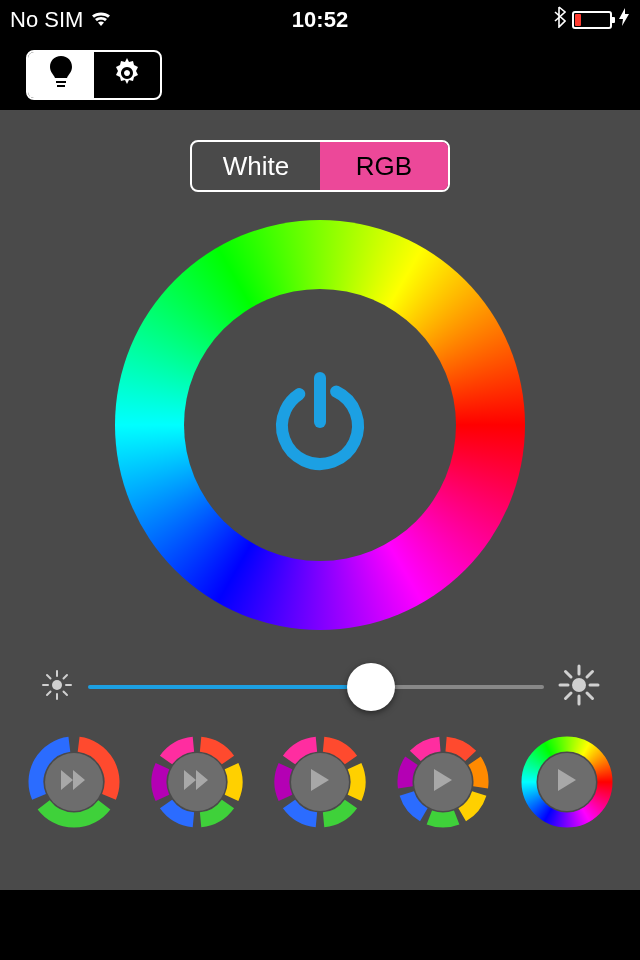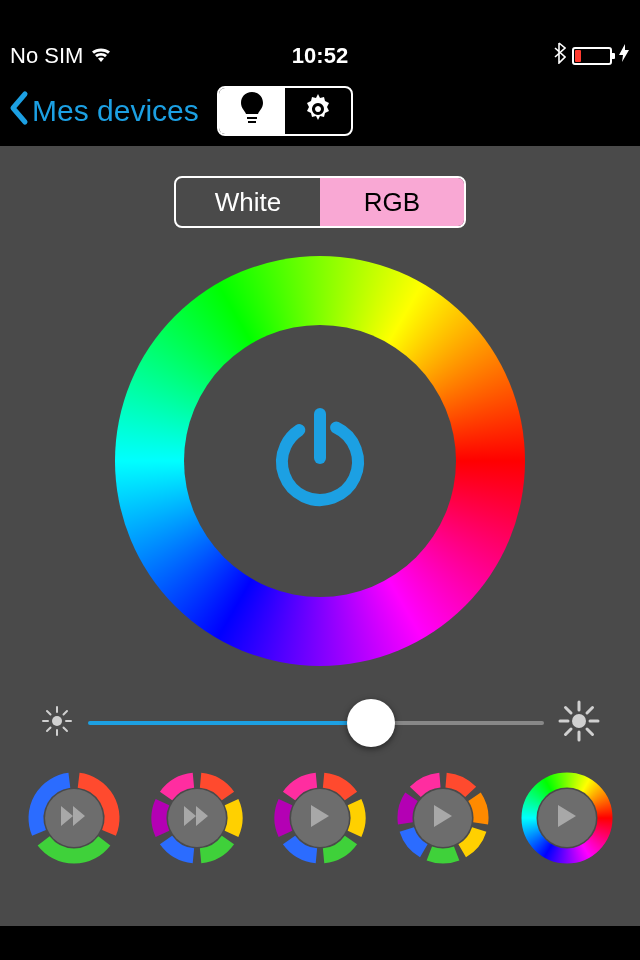--- a/index.html
+++ b/index.html
@@ -12,21 +12,20 @@
     }
     .status-bar {
       height: 40px;
       background: #000;
       color: #fff;
       display: flex;
       align-items: center;
       padding: 0 10px;
       font-size: 22px;
       font-weight: 400;
-      margin-top: 36px;
     }
     .status-left { flex: 1; display: flex; align-items: center; gap: 6px; }
     .status-center { flex: 1; text-align: center; font-weight: 700; }
     .status-right { flex: 1; display: flex; justify-content: flex-end; align-items: center; gap: 6px; }
     .nav-bar {
       height: 70px;
       background: #000;
       display: flex;
       align-items: center;
       padding: 0 8px;
@@ -63,29 +62,29 @@
       align-items: center;
     }
     .mode-toggle {
       display: flex;
       border: 2px solid #fff;
       border-radius: 8px;
       overflow: hidden;
       height: 52px;
     }
     .mode-btn {
-      width: 144px;
+      width: 128px;
       display: flex;
       align-items: center;
       justify-content: center;
       font-size: 26px;
       color: #fff;
     }
     .mode-btn.active {
-      background: #f9a8d4;
+      background: #ec4899;
       color: #000;
     }
     .wheel-container {
       margin-top: 28px;
       width: 410px;
       height: 410px;
       position: relative;
     }
     .wheel-ring {
       width: 410px;
@@ -221,28 +220,20 @@
       </span>
     <span>
       <svg width="12" height="20" viewBox="0 0 12 20">
           <path d="M7 1 L1 12 L5 12 L4 19 L11 7 L7 7 Z" fill="#fff"></path>
         </svg>
     </span>
   </div>
 </div>
 
 <div class="nav-bar">
-  <div class="back-link">
-    <span>
-      <svg width="22" height="36" viewBox="0 0 22 36">
-          <path d="M17 4 L5 18 L17 32" stroke="#1ca0e3" stroke-width="5" fill="none" stroke-linecap="round" stroke-linejoin="round"></path>
-        </svg>
-    </span>
-    <span>Mes devices</span>
-  </div>
   <div class="segmented">
     <div class="seg active">
       <span>
         <svg width="30" height="38" viewBox="0 0 30 38">
             <path d="M15 2 C8 2 4 7 4 13 C4 18 8 21 9 24 L21 24 C22 21 26 18 26 13 C26 7 22 2 15 2 Z M10 27 H20 V29 H10 Z M11 31 H19 V33 H11 Z" fill="#000"></path>
           </svg>
       </span>
     </div>
     <div class="seg">
       <span>

